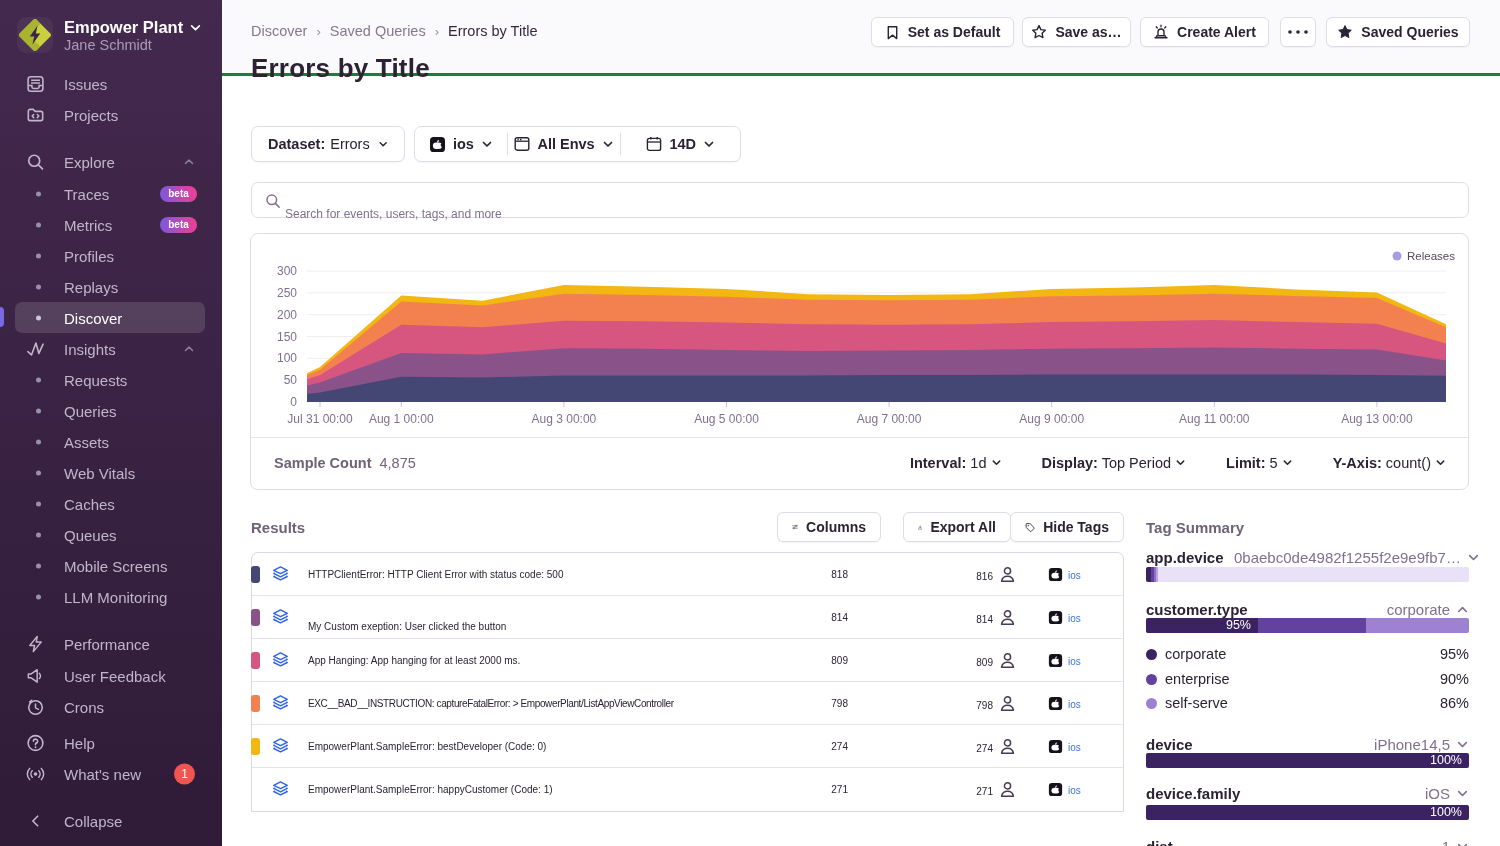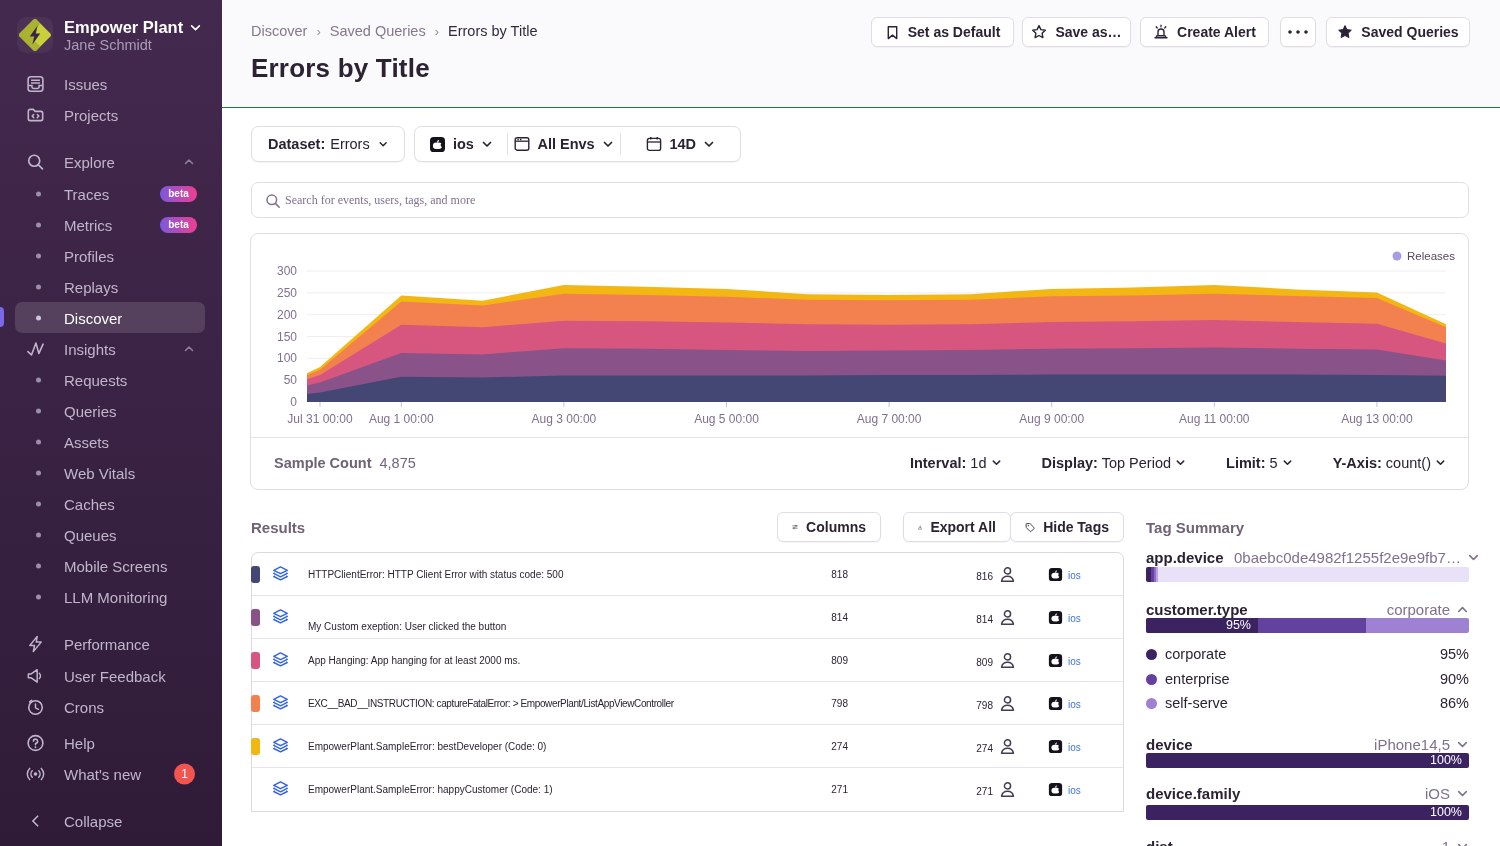--- a/index.html
+++ b/index.html
@@ -15,36 +15,36 @@
 #sidebar .bullet { position:absolute; left:36px; top:50%; transform:translateY(-50%); width:5px; height:5px; border-radius:50%; background:#9c8fab; }
 #sidebar .chev { position:absolute; right:28px; top:50%; transform:translateY(-50%); width:10px; height:10px; }
 .betapill { position:absolute; left:160px; top:50%; transform:translateY(-50%); width:37px; height:16px; border-radius:9px;
   background:linear-gradient(90deg,#7c58dd,#f03e92); color:#fff; font-size:10px; font-weight:bold; text-align:center; line-height:16px; }
 #disc-sel { position:absolute; left:15px; top:302px; width:190px; height:31px; background:rgba(255,255,255,0.13); border-radius:7px; }
 #disc-accent { position:absolute; left:0px; top:307px; width:4px; height:20px; background:#7a68e6; border-radius:0 4px 4px 0; }
 .newbadge { position:absolute; left:174px; top:50%; transform:translateY(-50%); width:21px; height:21px; border-radius:50%; background:#f2544f; color:#fff; font-size:12px; text-align:center; line-height:21px; }
 
 
 #main { position:absolute; left:222px; top:0; width:1278px; height:846px; background:#fff; }
-#hdrband { position:absolute; left:0; top:0; width:1278px; height:108px; background:#faf9fb; border-bottom:1px solid #15803d;text-align:right; }
+#hdrband { position:absolute; left:0; top:0; width:1278px; height:76px; background:#faf9fb; border-bottom:3px solid #15803d;text-align:right; }
 .crumbs { position:absolute; left:29px; top:23px; font-size:14.5px; color:#86788f; }
 .crumbs .sep { color:#9d91a9; margin:0 9px; font-size:13px; }
 .crumbs .cur { color:#322840; }
 #pagetitle { position:absolute; left:29px; top:53px; font-size:26px; font-weight:bold; color:#2b2233; letter-spacing:0.2px; }
 
 .btn { position:absolute; height:30px; background:#fff; border:1px solid #e0dce5; border-radius:6px;
   color:#2b2233; font-size:14px; font-weight:bold; display:flex; align-items:center; justify-content:center; gap:8px;
   box-shadow:0 1px 1px rgba(43,34,51,0.04); }
 .btn svg { flex:0 0 auto; }
 
 
 .fbtn { position:absolute; white-space:nowrap; height:36px; background:#fff; border:1px solid #e0dce5; border-radius:7px;
   color:#2b2233; font-size:14.5px; display:flex; align-items:center; box-shadow:0 1px 1px rgba(43,34,51,0.04); }
 #searchbar { position:absolute; left:29px; top:182px; width:1218px; height:36px; background:#fff; border:1px solid #e0dce5; border-radius:7px; }
-#searchbar .ph { position:absolute; left:33px; top:10px; font-family:Liberation Serif, serif; font-size:12px; color:#80708f; letter-spacing:0px;text-align:center; }
+#searchbar .ph { position:absolute; left:33px; top:24px; font-family:Liberation Sans, sans-serif; font-size:12px; color:#80708f; letter-spacing:0px;text-align:center; }
 
 
 #chartpanel { position:absolute; left:28px; top:233px; width:1219px; height:257px; background:#fff; border:1px solid #e0dce5; border-radius:8px; }
 #chartfoot { position:absolute; left:0; top:203px; width:1217px; height:52px; border-top:1px solid #e7e2ec; }
 
 
 #results { position:absolute; left:29px; top:505px; width:873px; }
 .rbtn { white-space:nowrap; height:30px; background:#fff; border:1px solid #e0dce5; border-radius:6px; color:#2b2233; font-size:14px; font-weight:bold;
   display:flex; align-items:center; gap:8px; padding:0 14px; box-shadow:0 1px 1px rgba(43,34,51,0.04); }
 #rtable { position:absolute; left:0px; top:47px; width:873px; border:1px solid #ddd6e3; border-radius:7px 7px 0 0; background:#fff; }

